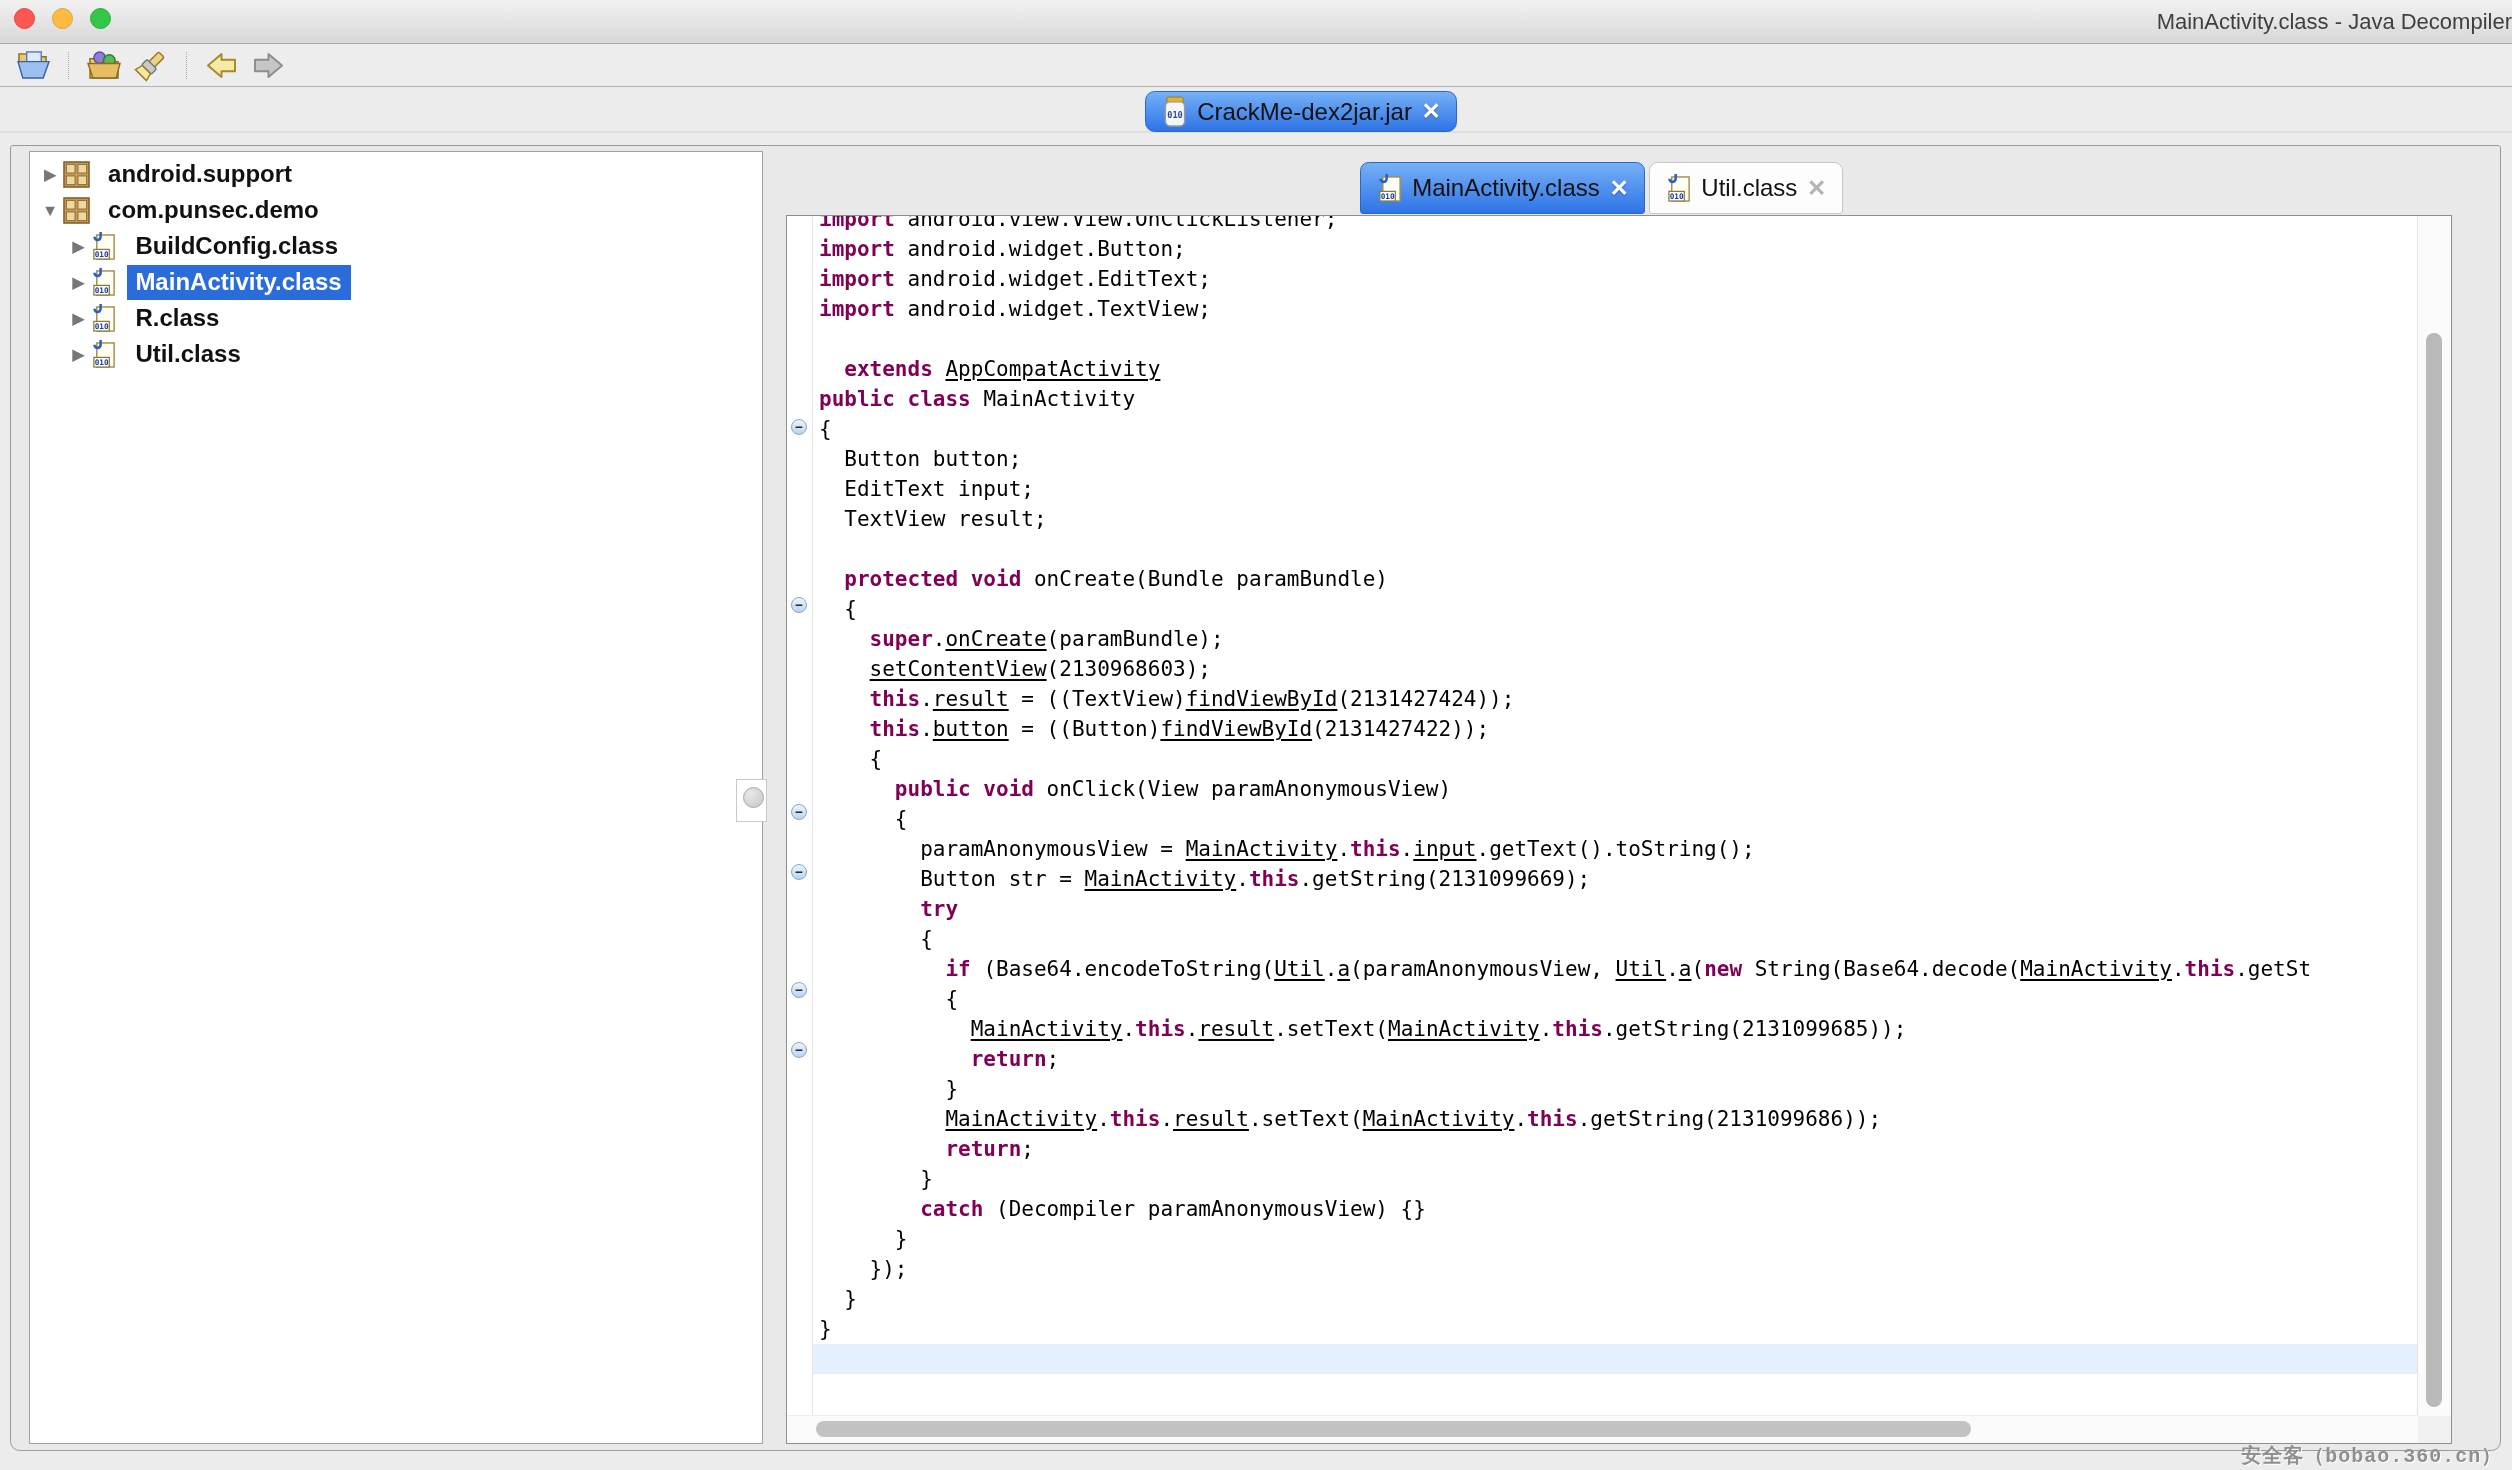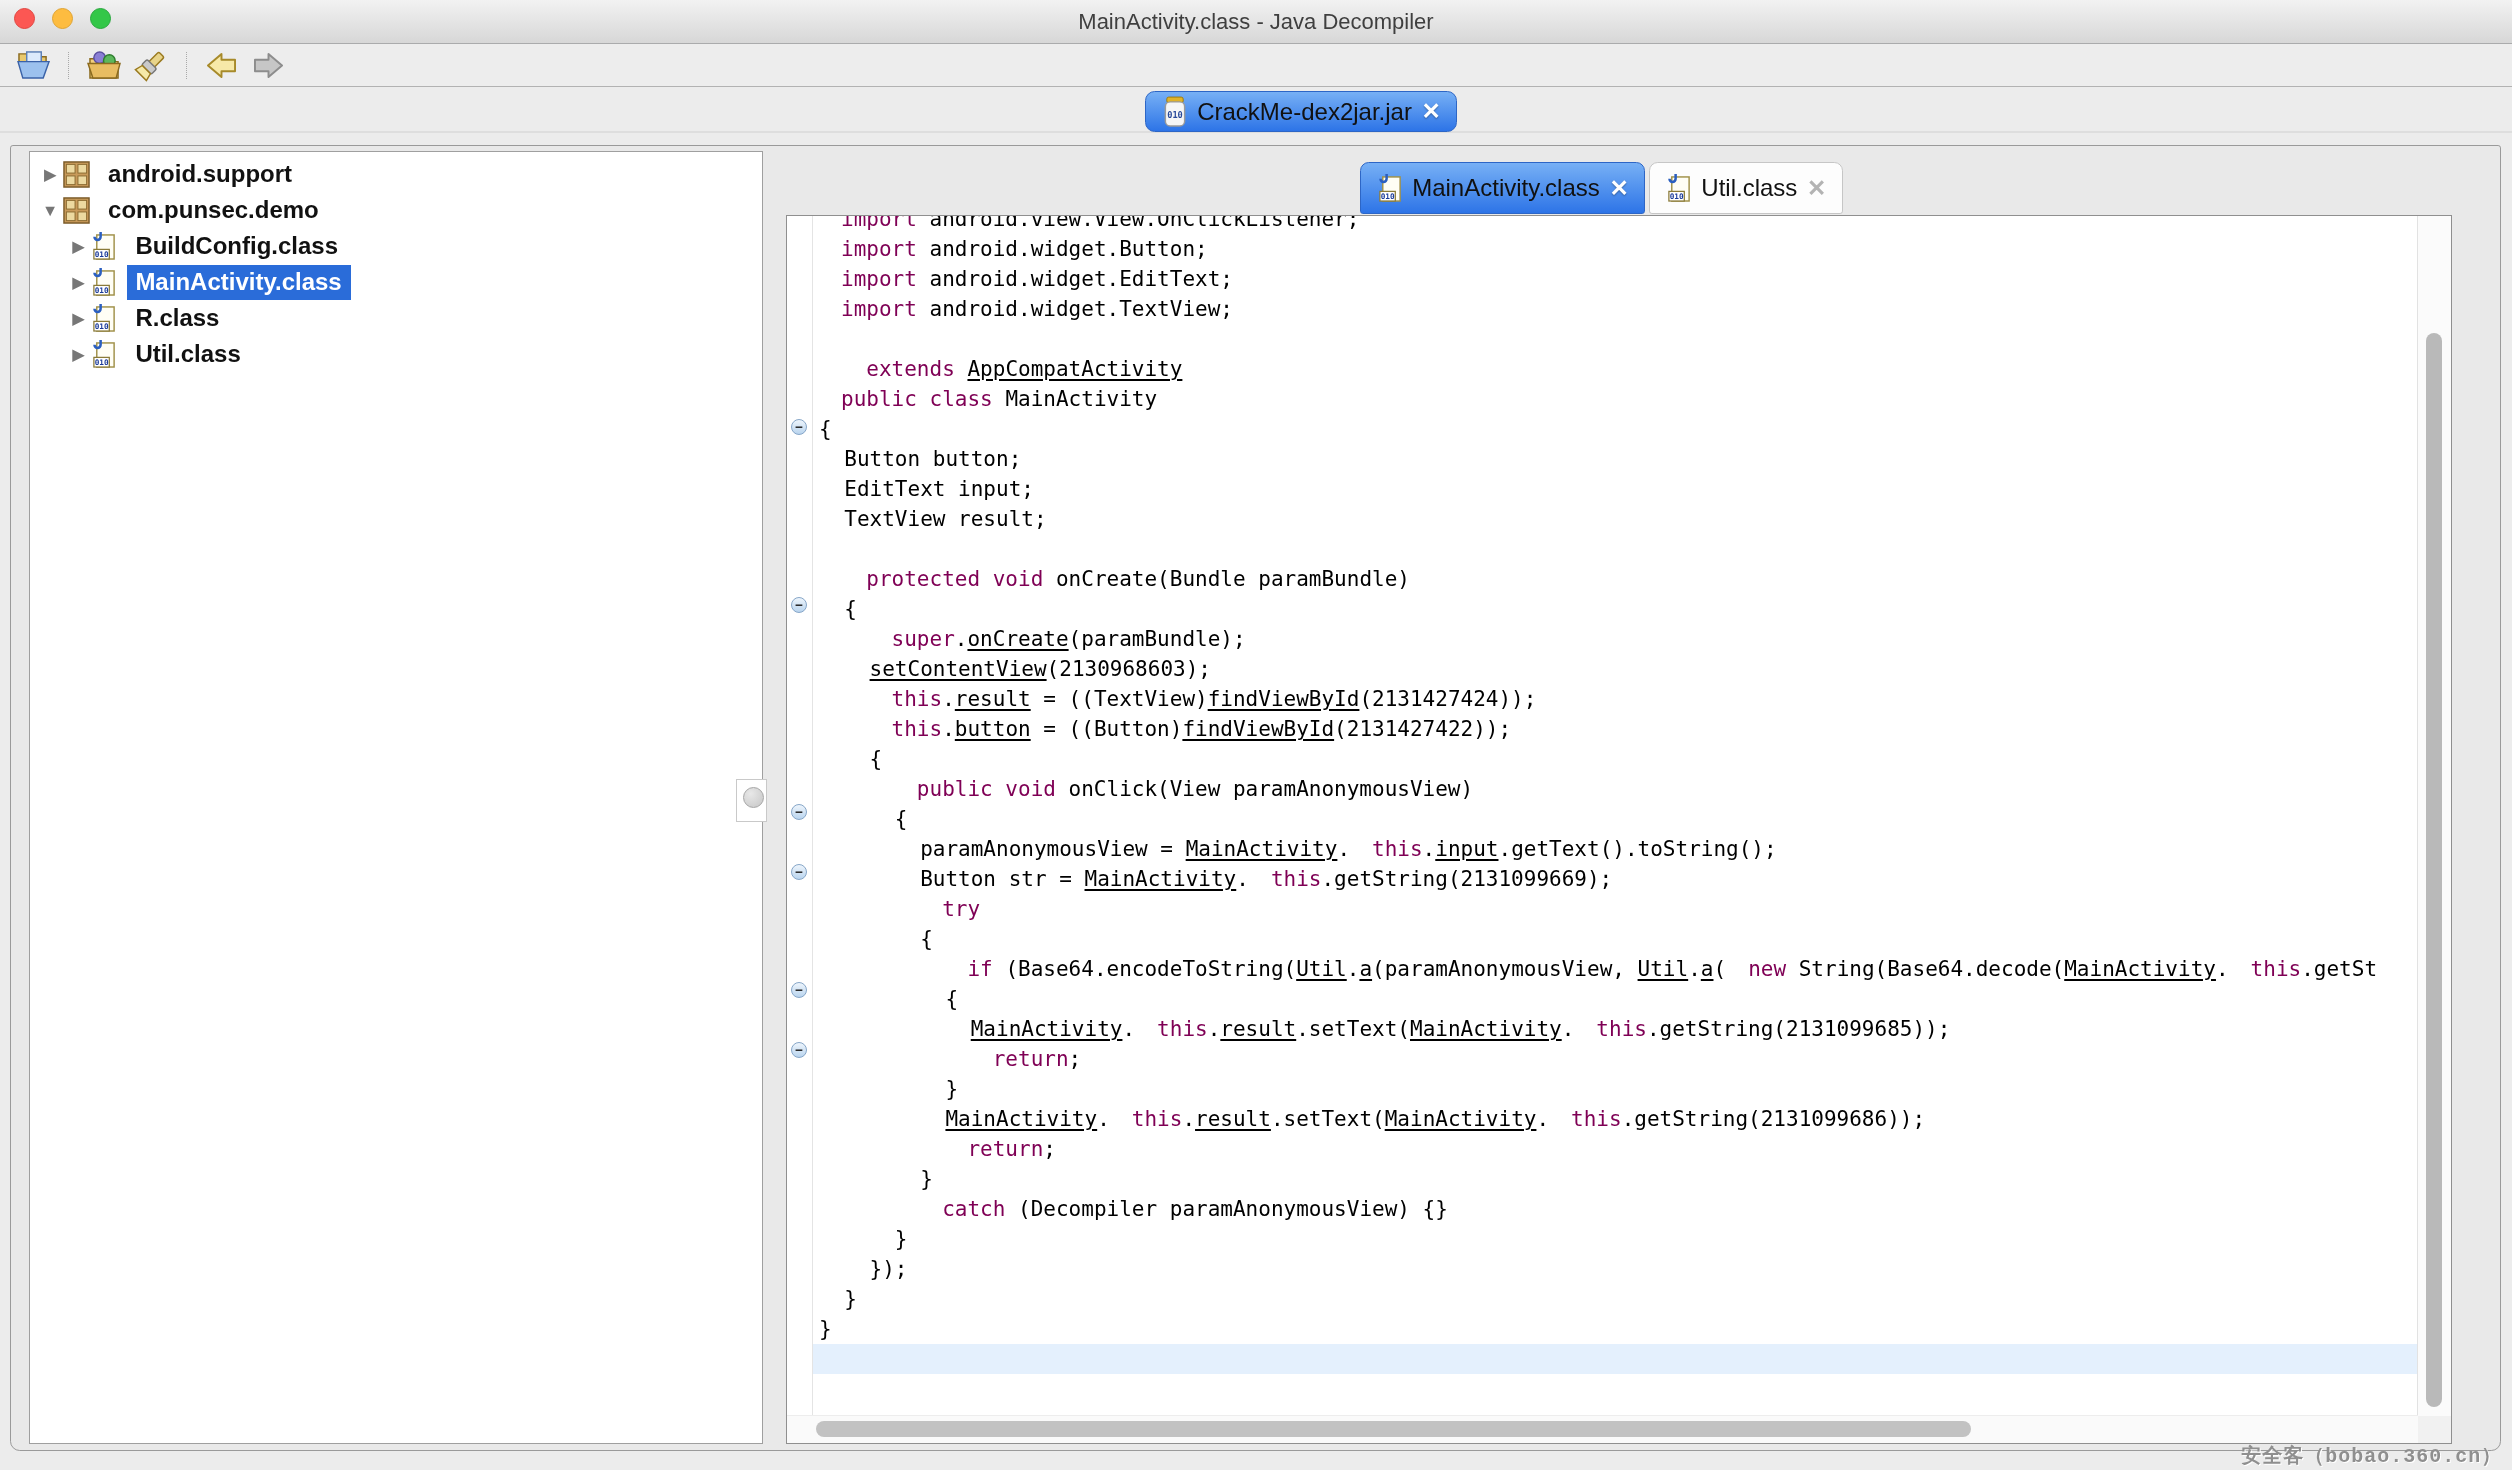--- a/index.html
+++ b/index.html
@@ -14,21 +14,21 @@
     background:linear-gradient(#f2f2f2,#d7d7d7);
     border-bottom:1.9px solid #aaabac;
   }
   .lights{position:absolute;left:13.5px;top:7.7px;display:flex;gap:17.4px;}
   .light{width:21px;height:21px;border-radius:50%;box-sizing:border-box;}
   .light.close{background:var(--c-light_close);border:1px solid #e14640;}
   .light.min{background:var(--c-light_min);border:1px solid #e0a432;}
   .light.zoom{background:var(--c-light_zoom);border:1px solid #2aa83e;}
   .title{
     position:absolute;left:0;right:0;top:0;height:43px;line-height:43px;
-    text-align:center;font-size:22px;color:#3f3f3f;font-weight:500;
+    text-align:right;font-size:22px;color:#3f3f3f;font-weight:500;
   }
   
   .toolbar{
     position:absolute;left:0;top:44px;width:2512px;height:43px;
     background:#ededed;border-bottom:1.9px solid #b2b2b2;
     display:flex;align-items:center;padding-left:9.7px;box-sizing:border-box;
   }
   .tbtn{width:39px;height:35px;display:flex;align-items:center;justify-content:center;margin:0 3.9px;}
   .tsep{height:27px;border-left:1.9px dotted #a9a9a9;margin:0 11.6px;}
   
@@ -78,21 +78,21 @@
     position:absolute;left:786px;top:215px;width:1666px;height:1229px;
     background:#fff;border:1.9px solid #8f8f8f;box-sizing:border-box;overflow:hidden;
   }
   .code-lines{
     position:absolute;left:0;top:-11.6px;right:33px;bottom:27px;
     padding-left:32px;overflow:hidden;z-index:1;
     font-family:"DejaVu Sans Mono",monospace;font-size:21px;color:#000;
   }
   .cl{height:30px;line-height:30px;white-space:pre;}
   .cl.hl{background:var(--c-highlight_row);margin-left:-32px;padding-left:32px;}
-  .kw{color:var(--c-keyword);font-weight:normal;margin-left:22px;}
+  .kw{color:var(--c-keyword);font-weight:bold;}
   .lnk{text-decoration:underline;text-underline-offset:2.9px;}
   .gutter{
     position:absolute;left:0;top:0;bottom:27px;width:25px;background:#fff;
     border-right:1px solid #e4e4e4;z-index:2;
   }
   .fold{
     position:absolute;left:3.9px;width:16.4px;height:16.4px;border-radius:50%;box-sizing:border-box;
     background:linear-gradient(#eef5fc,#b9d4ee);border:1px solid #86a6c8;
     color:#222;font:bold 12.6px/13.5px "DejaVu Sans Mono",monospace;text-align:center;
   }

